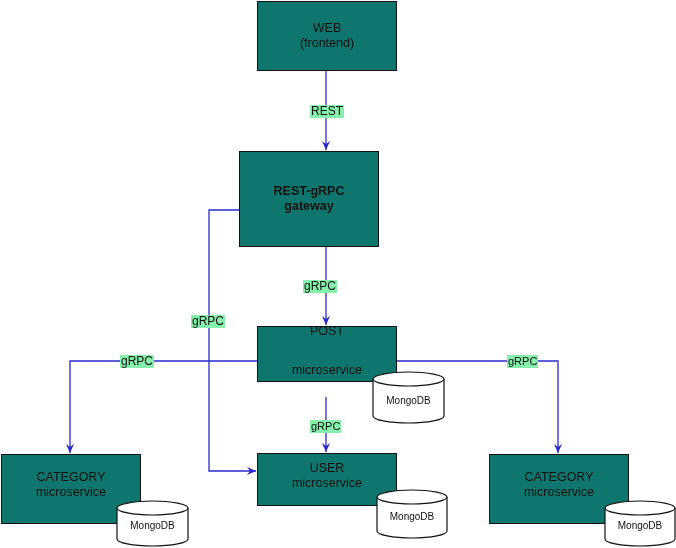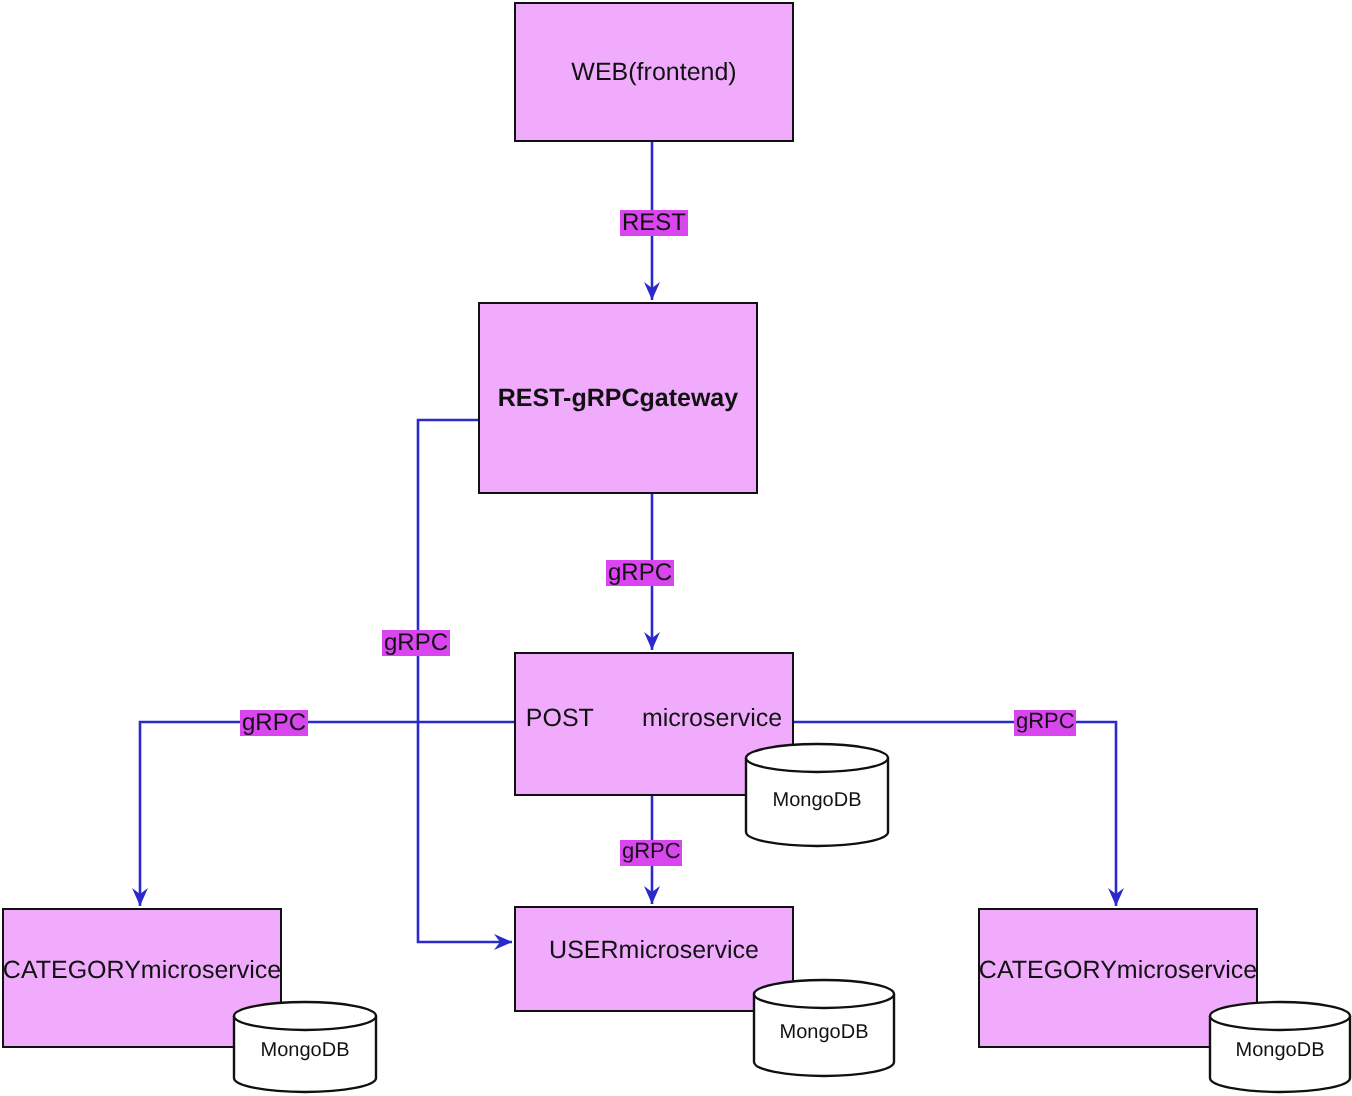--- a/index.html
+++ b/index.html
@@ -1,24 +1,24 @@
 <!DOCTYPE html>
 <html><head>
 <meta charset="utf-8">
 <style>
   html, body { margin:0; padding:0; background:#ffffff; }
   body { width:676px; height:548px; position:relative; overflow:hidden;
          font-family:"Liberation Sans", sans-serif; color:#111; }
   svg { position:absolute; left:0; top:0; }
-  .box { position:absolute; box-sizing:border-box; border:1.3px solid #111; background:#f0abfc;
-         display:flex; flex-direction:row; align-items:center; justify-content:center;
+  .box { position:absolute; box-sizing:border-box; border:1.3px solid #111; background:#0f766e;
+         display:flex; flex-direction:column; align-items:center; justify-content:center;
          font-size:12.5px; line-height:15px; text-align:center; }
   .db { position:absolute; }
   .db-label { position:absolute; left:0; right:0; text-align:center; font-size:10px; }
-  .edge-label { position:absolute; font-size:12px; background:#d946ef; padding:0 1px; line-height:13px; }
+  .edge-label { position:absolute; font-size:12px; background:#86efac; padding:0 1px; line-height:13px; }
 </style>
 </head>
 <body>
 
 <svg width="676" height="548">
   <defs>
     <marker id="arr" markerWidth="10" markerHeight="10" refX="9" refY="5" orient="auto" markerUnits="userSpaceOnUse">
       <path d="M0,1 L9,5 L0,9 L3,5 Z" fill="#2a2acc"></path>
     </marker>
   </defs>
@@ -42,21 +42,21 @@
 <div class="box" style="left:257px;top:1px;width:140px;height:70px;">
   <span>WEB</span>
   <span>(frontend)</span>
 </div>
 
 <div class="box" style="left:239px;top:151px;width:140px;height:96px;font-weight:bold;">
   <span>REST-gRPC</span>
   <span>gateway</span>
 </div>
 
-<div class="box" style="left:257px;top:326px;width:140px;height:72px;padding-bottom:6px;gap:24px;">
+<div class="box" style="left:257px;top:326px;width:140px;height:56px;padding-bottom:6px;gap:24px;">
   <span>POST</span>
   <span>microservice</span>
 </div>
 
 <div class="box" style="left:1px;top:454px;width:140px;height:70px;padding-bottom:8px;">
   <span>CATEGORY</span>
   <span>microservice</span>
 </div>
 
 <div class="box" style="left:257px;top:453px;width:140px;height:53px;padding-bottom:8px;">

